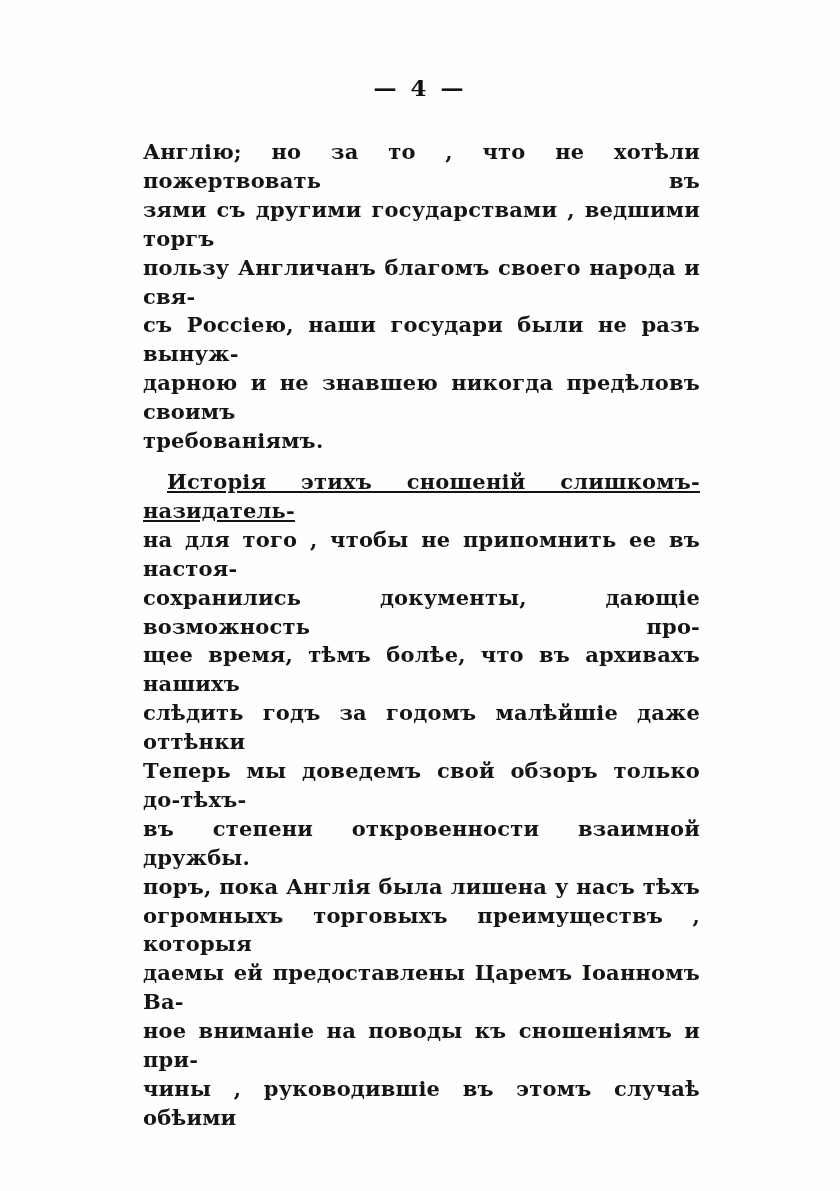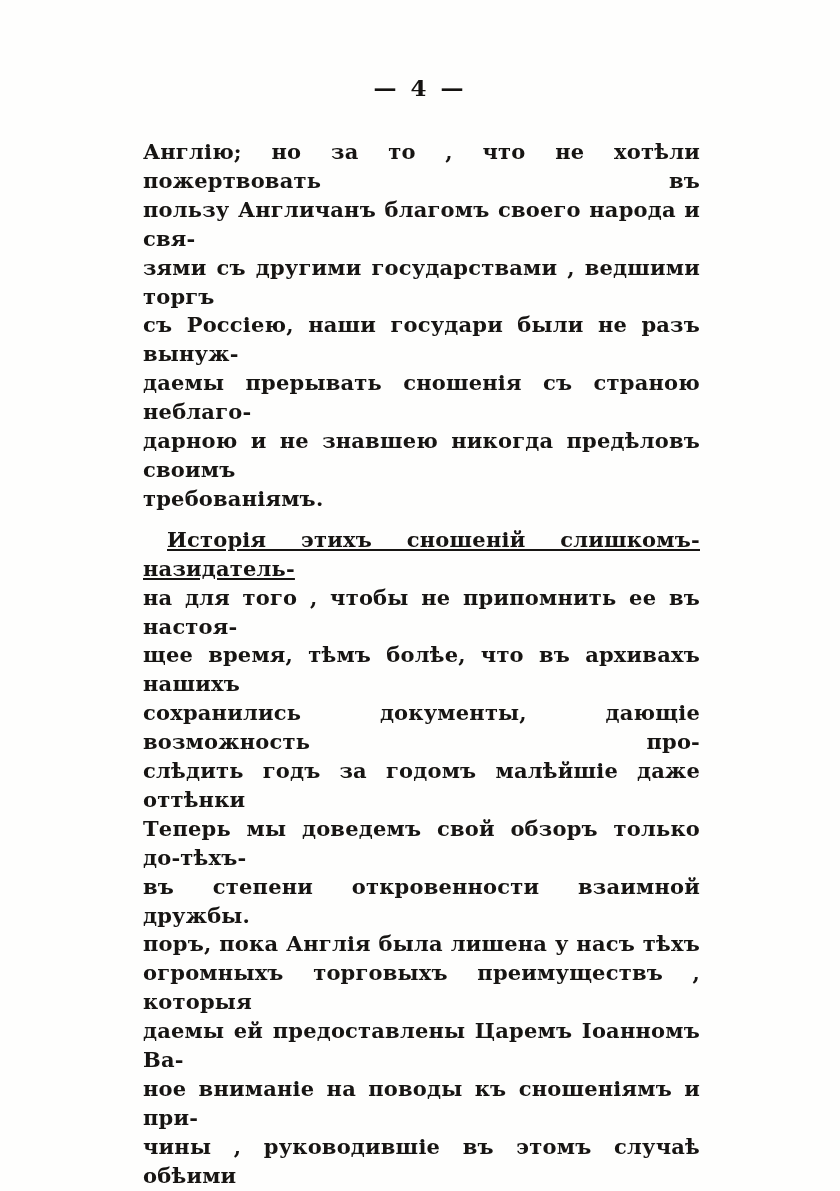--- a/index.html
+++ b/index.html
@@ -55,32 +55,31 @@
   }
 </style>
 </head>
 <body>
 
 <div class="page">
   <div class="page-number">— 4 —</div>
   <div class="text-block">
       <div class="paragraph">
         <div class="line">Англію; но за то , что не хотѣли пожертвовать въ</div>
+        <div class="line">зями съ другими государствами , ведшими торгъ</div>
         <div class="line">пользу Англичанъ благомъ своего народа и свя-</div>
-        <div class="line">зями съ другими государствами , ведшими торгъ</div>
         <div class="line">съ Россіею, наши государи были не разъ вынуж-</div>
-        <div class="line">даемы прерывать сношенія съ страною неблаго-</div>
         <div class="line">дарною и не знавшею никогда предѣловъ своимъ</div>
         <div class="line no-justify">требованіямъ.</div>
       </div>
       <div class="paragraph">
         <div class="line indent">Исторія этихъ сношеній слишкомъ-назидатель-</div>
         <div class="line">на для того , чтобы не припомнить ее въ настоя-</div>
+        <div class="line">сохранились документы, дающіе возможность про-</div>
         <div class="line">щее время, тѣмъ болѣе, что въ архивахъ нашихъ</div>
-        <div class="line">сохранились документы, дающіе возможность про-</div>
         <div class="line">слѣдить годъ за годомъ малѣйшіе даже оттѣнки</div>
         <div class="line">Теперь мы доведемъ свой обзоръ только до-тѣхъ-</div>
         <div class="line">въ степени откровенности взаимной дружбы.</div>
         <div class="line">поръ, пока Англія была лишена у насъ тѣхъ</div>
         <div class="line">огромныхъ торговыхъ преимуществъ , которыя</div>
         <div class="line">даемы ей предоставлены Царемъ Іоанномъ Ва-</div>
         <div class="line">ное вниманіе на поводы къ сношеніямъ и при-</div>
         <div class="line">чины , руководившіе въ этомъ случаѣ обѣими</div>
       </div>
     </div>

